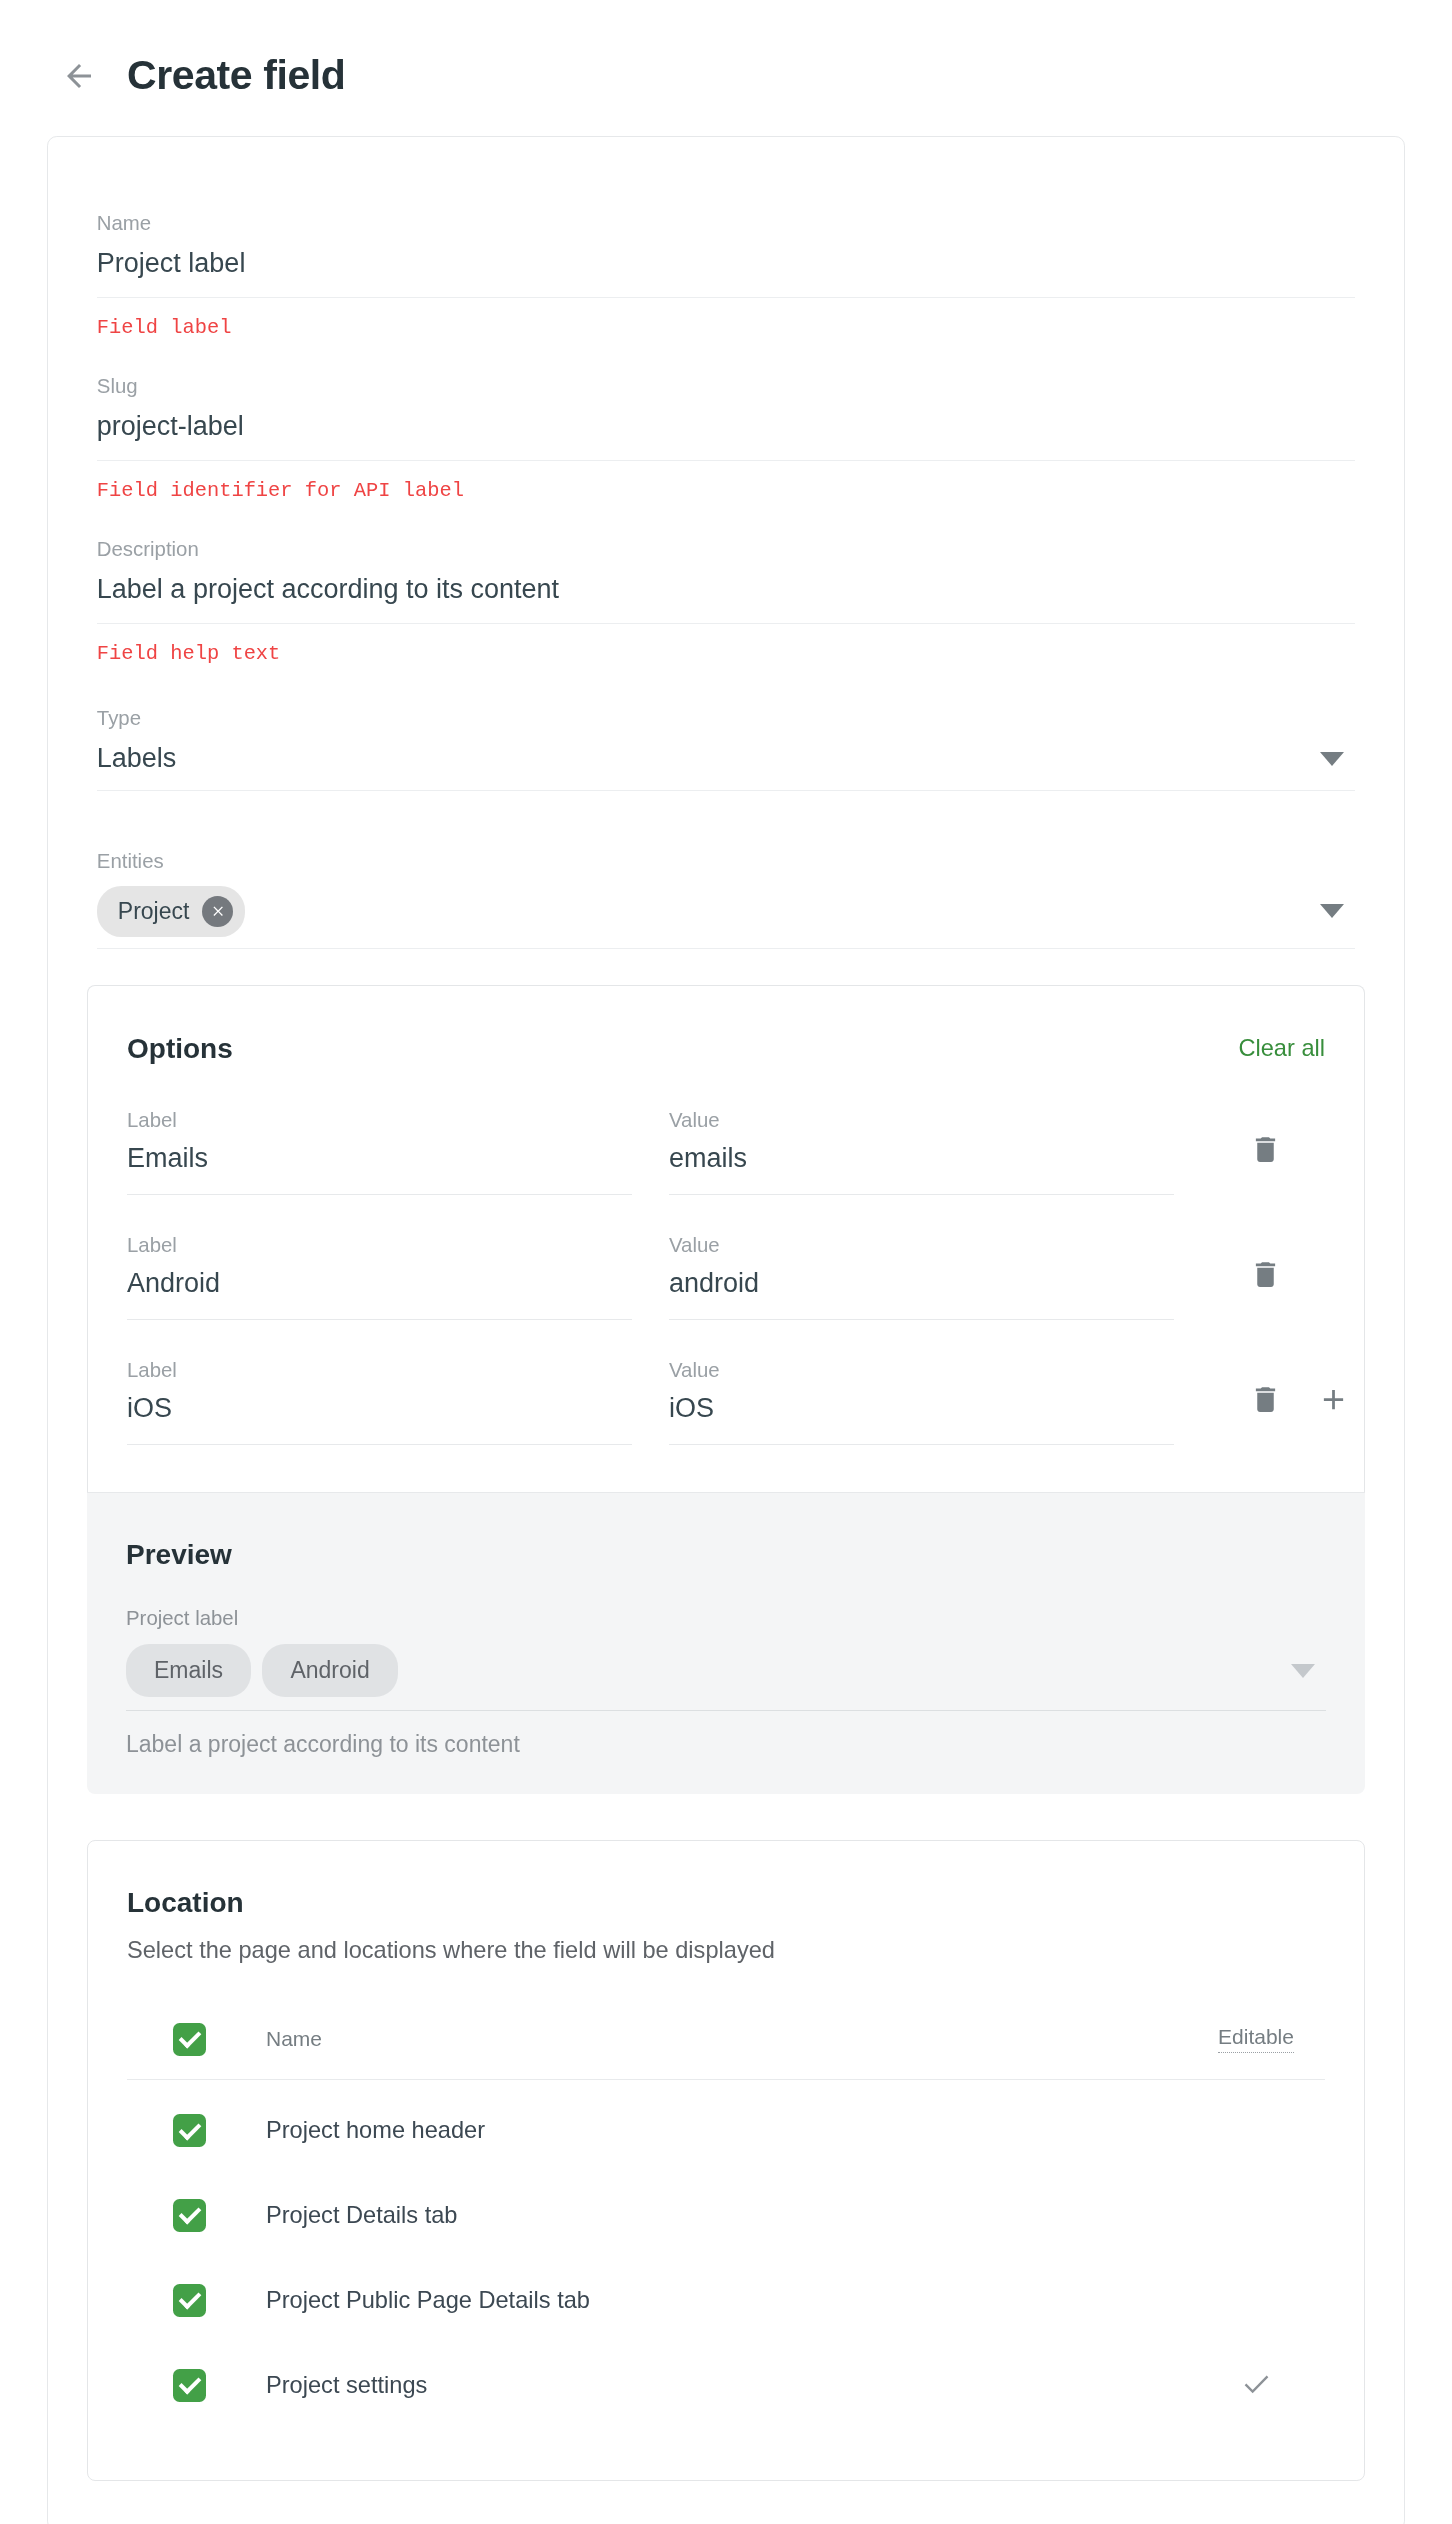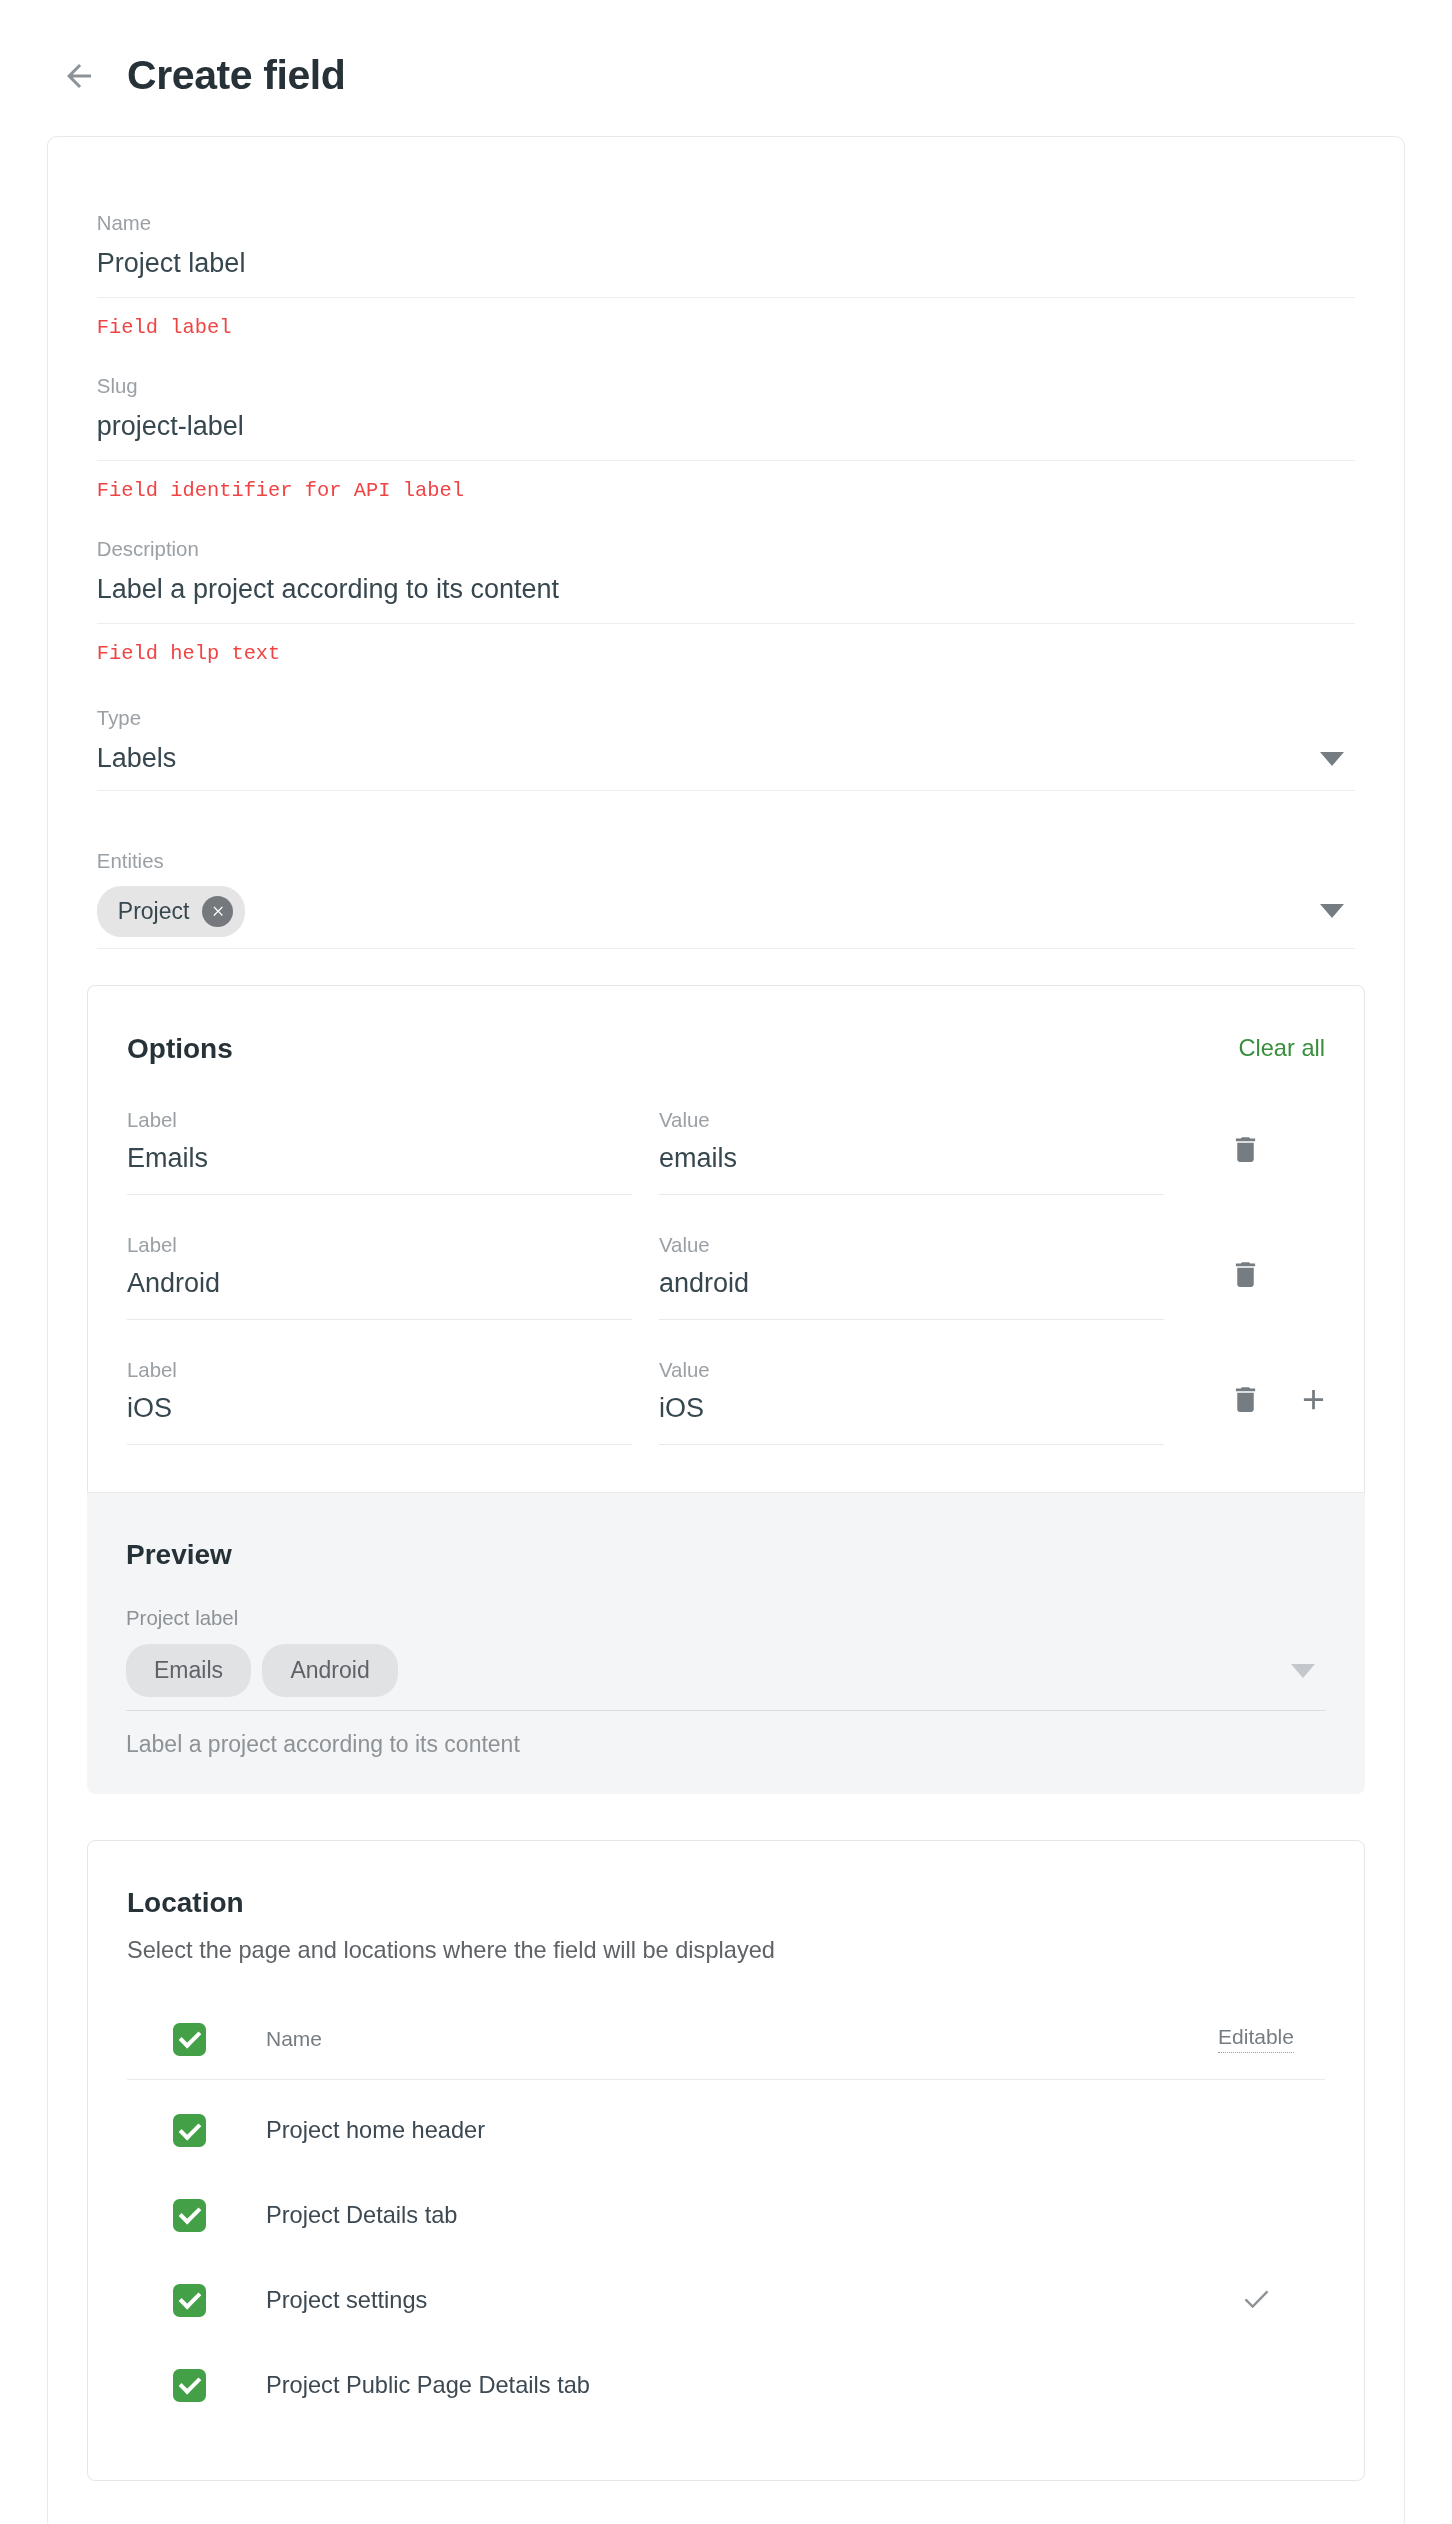--- a/index.html
+++ b/index.html
@@ -48,21 +48,21 @@
   .chip-x svg { width:16.3px; height:16.3px; fill:#ffffff; }
 
   
   .options-panel {
     margin-top:33px; border:1.6px solid #e4e6e8; border-radius:8.1px 8.1px 0 0; border-bottom:none;
     padding:47px 39px 8.1px 39px;
   }
   .options-head { display:flex; align-items:center; justify-content:space-between; margin-bottom:44px; }
   .section-title { font-size:28px; font-weight:700; color:#263238; }
   .clear-all { font-size:23.6px; color:#388e3c; cursor:pointer; }
-  .option-row { display:grid; grid-template-columns:505px 505px 1fr; column-gap:27px; margin-bottom:39px; }
+  .option-row { display:grid; grid-template-columns:505px 505px 1fr; column-gap:37px; margin-bottom:39px; }
   .opt-field .f-label { margin-bottom:11.4px; }
   .opt-field .f-value { padding-bottom:19.5px; border-bottom:1.6px solid #e7e9eb; }
   .opt-icons { display:flex; align-items:flex-end; gap:34px; padding-left:37px; padding-bottom:28px; }
   .icon-btn { width:34px; height:34px; display:flex; align-items:center; justify-content:center; cursor:pointer; }
   .icon-btn svg { width:33px; height:33px; fill:#757d82; }
   .icon-btn.hidden { visibility:hidden; }
 
   
   .preview-panel {
     background:#f4f5f6; border-radius:0 0 8.1px 8.1px; border-top:1.6px solid #e7e9eb;
@@ -281,40 +281,40 @@
         <svg viewBox="0 0 24 24" fill="none" stroke="#8d9297" stroke-width="1.7">
                   <path d="M4 12.6l5.2 5.2L20 6.8"></path>
                 </svg>
       </span>
     </div>
   </div>
 
   <div class="loc-row">
     <div class="loc-indent"></div>
     <div class="checkbox"></div>
+    <div class="loc-name">Project Public Page Details tab</div>
+    <div class="editable-col">
+      <span class="editable-check" style="visibility: hidden;">
+        <svg viewBox="0 0 24 24" fill="none" stroke="#8d9297" stroke-width="1.7">
+                  <path d="M4 12.6l5.2 5.2L20 6.8"></path>
+                </svg>
+      </span>
+    </div>
+  </div>
+
+  <div class="loc-row">
+    <div class="loc-indent"></div>
+    <div class="checkbox"></div>
     <div class="loc-name">Project settings</div>
     <div class="editable-col">
       <span class="editable-check">
         <svg viewBox="0 0 24 24" fill="none" stroke="#8d9297" stroke-width="1.7">
                   <path d="M4 12.6l5.2 5.2L20 6.8"></path>
                 </svg>
       </span>
     </div>
   </div>
-
-  <div class="loc-row">
-    <div class="loc-indent"></div>
-    <div class="checkbox"></div>
-    <div class="loc-name">Project Public Page Details tab</div>
-    <div class="editable-col">
-      <span class="editable-check" style="visibility: hidden;">
-        <svg viewBox="0 0 24 24" fill="none" stroke="#8d9297" stroke-width="1.7">
-                  <path d="M4 12.6l5.2 5.2L20 6.8"></path>
-                </svg>
-      </span>
-    </div>
-  </div>
 </div>
     </div>
   </div>
 
 </div>
 
 
 </body></html>

